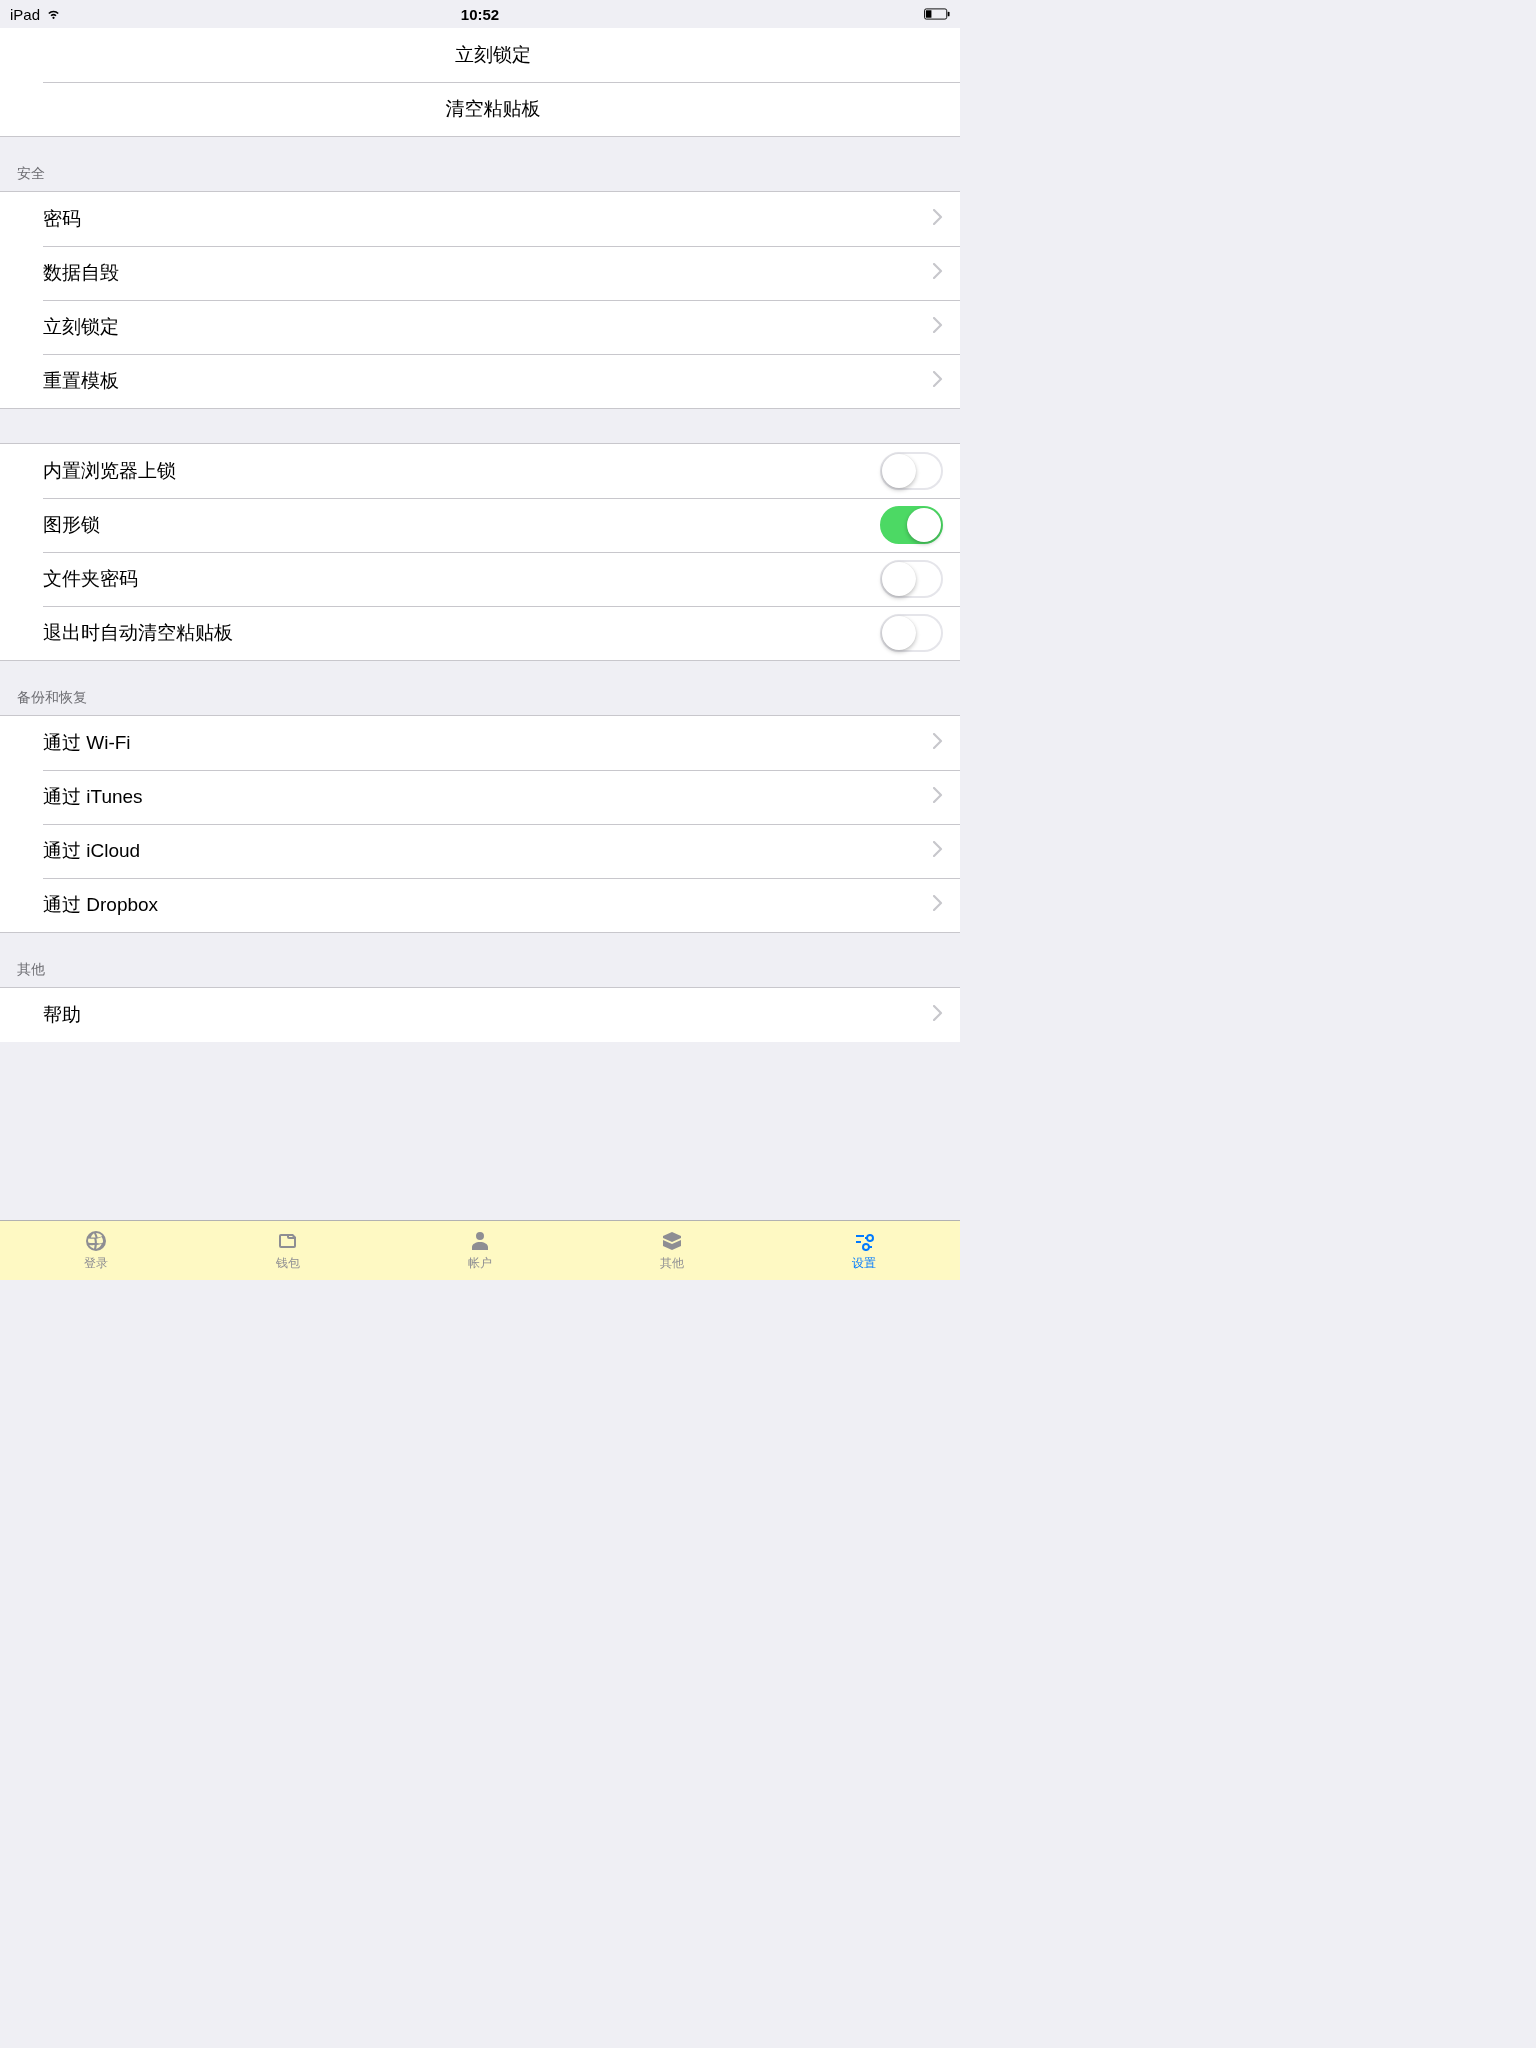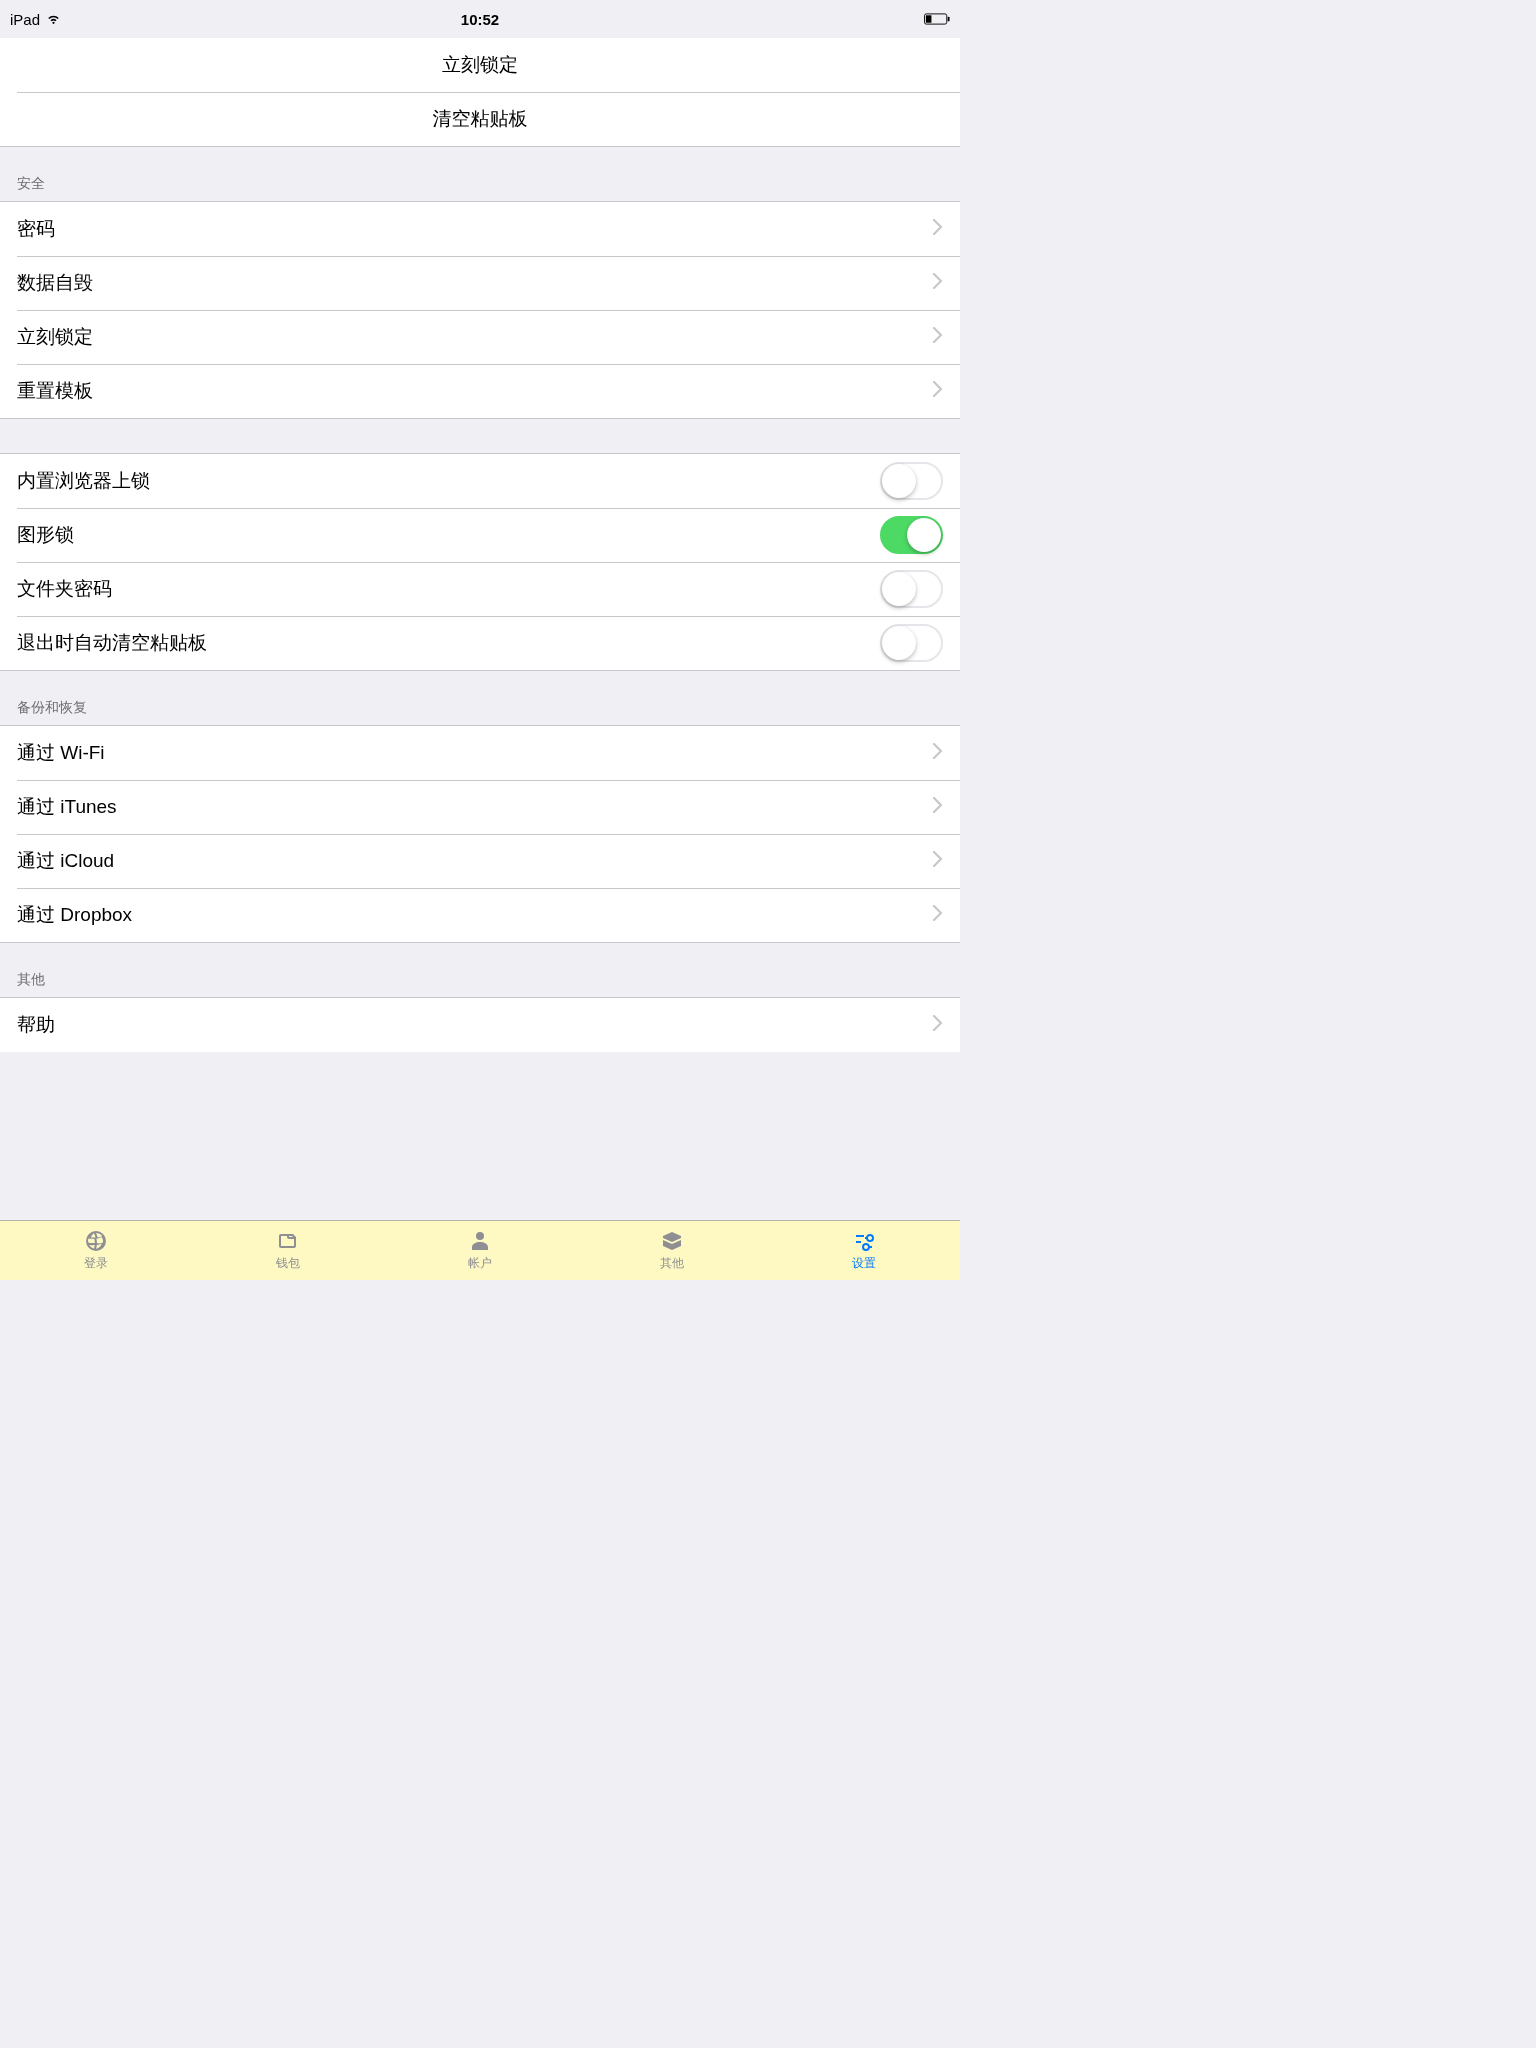--- a/index.html
+++ b/index.html
@@ -8,21 +8,21 @@
       font-family: -apple-system, "Helvetica Neue", Helvetica, Arial, sans-serif;
       background: #efeff4;
       color: #000;
       display: flex;
       flex-direction: column;
       overflow: hidden;
     }
 
     
     .status-bar {
-      height: 38px;
+      height: 28px;
       display: flex;
       align-items: center;
       justify-content: space-between;
       padding: 0 10px;
       font-size: 15px;
       color: #000;
       position: relative;
     }
     .status-left { display: flex; align-items: center; gap: 6px; font-weight: 500; }
     .wifi { width: 15px; height: 12px; }
@@ -45,20 +45,21 @@
       border-top: 1px solid #c8c7cc;
       border-bottom: 1px solid #c8c7cc;
     }
     .row {
       display: flex;
       align-items: center;
       min-height: 54px;
       padding: 0 17px;
       font-size: 19px;
       position: relative;
+      margin-left: 26px;
     }
     .row + .row::before {
       
       content: "";
       position: absolute;
       left: 17px; right: 0; top: 0;
       height: 1px;
       background: #c8c7cc;
     }
     .row-center { justify-content: center; }

